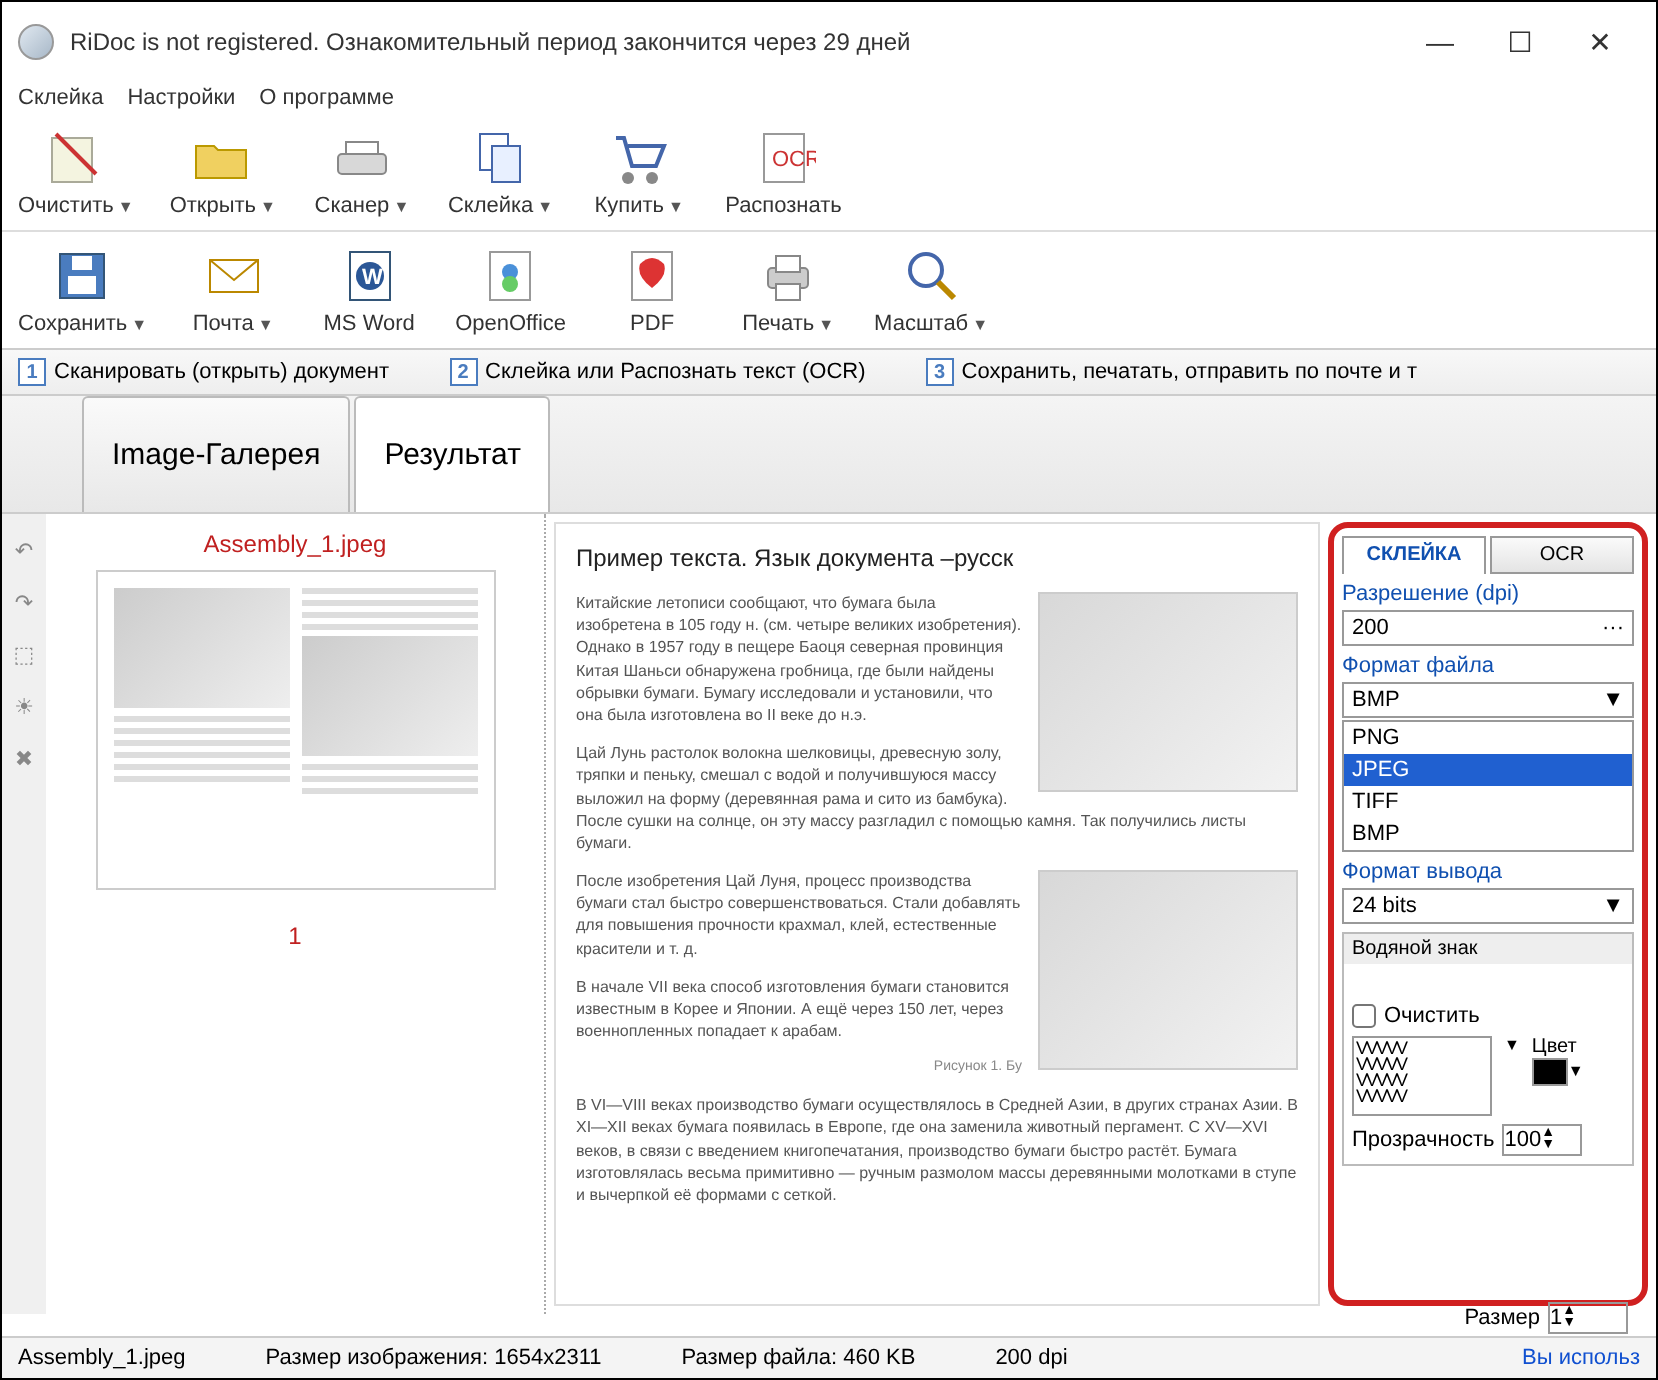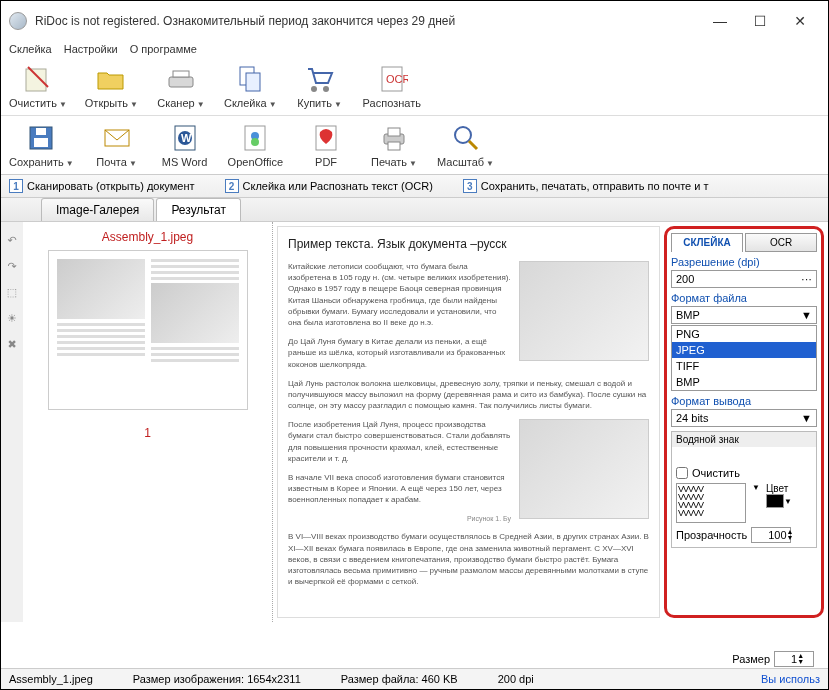--- a/index.html
+++ b/index.html
@@ -18,21 +18,21 @@
 .tbtn { display: flex; flex-direction: column; align-items: center; gap: 2px; min-width: 50px; }
 .tbtn .ico { width: 32px; height: 32px; display: flex; align-items: center; justify-content: center; }
 .tbtn .lbl { font-size: 11px; color: #333; }
 .dropdown-arrow { font-size: 8px; margin-left: 2px; color: #555; }
 
 .stepbar { display: flex; align-items: center; padding: 4px 8px; gap: 30px; background: linear-gradient(#f8f8f8,#eee); border-bottom: 1px solid #ccc; }
 .step { display: flex; align-items: center; gap: 4px; font-size: 11px; }
 .step .num { width: 14px; height: 14px; border: 1px solid #4a7cbf; color: #4a7cbf; display: flex; align-items: center; justify-content: center; font-weight: bold; font-size: 10px; background: #fff; }
 
 .tabrow { display: flex; background: linear-gradient(#f4f4f4,#e8e8e8); border-bottom: 1px solid #ccc; padding-left: 40px; }
-.tab { padding: 4px 14px; border: 1px solid #bbb; border-bottom: none; background: linear-gradient(#fafafa,#e8e8e8); margin-right: 2px; border-radius: 3px 3px 0 0; font-size: 12px; }
+.tab { padding: 20px 14px; border: 1px solid #bbb; border-bottom: none; background: linear-gradient(#fafafa,#e8e8e8); margin-right: 2px; border-radius: 3px 3px 0 0; font-size: 15px; }
 .tab.active { background: #fff; }
 
 .workspace { display: flex; height: 400px; }
 .leftbar { width: 22px; background: #f0f0f0; display: flex; flex-direction: column; align-items: center; gap: 10px; padding-top: 10px; }
 .leftbar .tool { width: 16px; height: 16px; color: #888; display: flex; align-items: center; justify-content: center; }
 
 .thumbcol { width: 250px; padding: 8px; border-right: 1px dotted #aaa; }
 .thumbname { color: #c02020; text-align: center; font-size: 12px; margin-bottom: 6px; }
 .thumb { width: 200px; height: 160px; margin: 0 auto; border: 1px solid #ccc; background: #fff; padding: 8px; display: flex; gap: 6px; }
 .thumb .tcol { flex: 1; }
@@ -54,21 +54,21 @@
 .pdrop { width: 100%; border: 1px solid #999; background: #fff; margin-top: 1px; }
 .pdrop div { padding: 2px 4px; font-size: 11px; }
 .pdrop .sel { background: #2060d0; color: #fff; }
 .wmbox { border: 1px solid #bbb; padding: 4px; margin-top: 4px; }
 .wmhdr { background: #eee; padding: 2px 4px; margin: -4px -4px 20px; font-size: 10px; }
 .chk { display: flex; align-items: center; gap: 4px; font-size: 11px; margin-bottom: 4px; }
 .chk input { width: 12px; height: 12px; }
 .pattern { width: 70px; height: 40px; border: 1px solid #999; background: #fff; font-size: 9px; padding: 1px; letter-spacing: -1px; line-height: 8px; overflow: hidden; display: inline-block; }
 .colorpick { width: 18px; height: 14px; border: 1px solid #999; background: #000; display: inline-block; vertical-align: top; }
 .spinrow { display: flex; align-items: center; gap: 4px; font-size: 10px; margin-top: 4px; }
-.spin { width: 40px; border: 1px solid #999; padding: 1px 16px; display: flex; justify-content: flex-start; }
+.spin { width: 40px; border: 1px solid #999; padding: 1px 0; display: flex; justify-content: flex-start; }
 
 .statusbar { position: absolute; bottom: 0; left: 0; right: 0; display: flex; align-items: center; padding: 4px 8px; background: #f4f4f4; border-top: 1px solid #ccc; font-size: 11px; gap: 40px; }
 .statusbar .link { color: #1050d0; margin-left: auto; }
 
 .bottomrow { position: absolute; bottom: 22px; right: 14px; font-size: 10px; display: flex; align-items: center; gap: 4px; }
 
 svg { display: block; }
 </style>
 </head>
 <body>
@@ -266,21 +266,20 @@
           <div class="trow"></div>
         </div>
     </div>
     <div class="pagenum">1</div>
   </div>
 
   <div class="preview">
     <h3>Пример текста. Язык документа –русск</h3>
     <div class="docimg"></div>
     <p>Китайские летописи сообщают, что бумага была изобретена в 105 году н. (см. четыре великих изобретения). Однако в 1957 году в пещере Баоця северная провинция Китая Шаньси обнаружена гробница, где были найдены обрывки бумаги. Бумагу исследовали и установили, что она была изготовлена во II веке до н.э.</p>
-    <p>До Цай Луня бумагу в Китае делали из пеньки, а ещё раньше из шёлка, который изготавливали из бракованных коконов шелкопряда.</p>
     <p>Цай Лунь растолок волокна шелковицы, древесную золу, тряпки и пеньку, смешал с водой и получившуюся массу выложил на форму (деревянная рама и сито из бамбука). После сушки на солнце, он эту массу разгладил с помощью камня. Так получились листы бумаги.</p>
     <div class="docimg" style="clear:right"></div>
     <p>После изобретения Цай Луня, процесс производства бумаги стал быстро совершенствоваться. Стали добавлять для повышения прочности крахмал, клей, естественные красители и т. д.</p>
     <p>В начале VII века способ изготовления бумаги становится известным в Корее и Японии. А ещё через 150 лет, через военнопленных попадает к арабам.</p>
     <p style="font-size:7px;text-align:right;color:#888">Рисунок 1. Бу</p>
     <p>В VI—VIII веках производство бумаги осуществлялось в Средней Азии, в других странах Азии. В XI—XII веках бумага появилась в Европе, где она заменила животный пергамент. С XV—XVI веков, в связи с введением книгопечатания, производство бумаги быстро растёт. Бумага изготовлялась весьма примитивно — ручным размолом массы деревянными молотками в ступе и вычерпкой её формами с сеткой.</p>
   </div>
 
   <div class="sidepanel">
     <div class="sidetabs">

